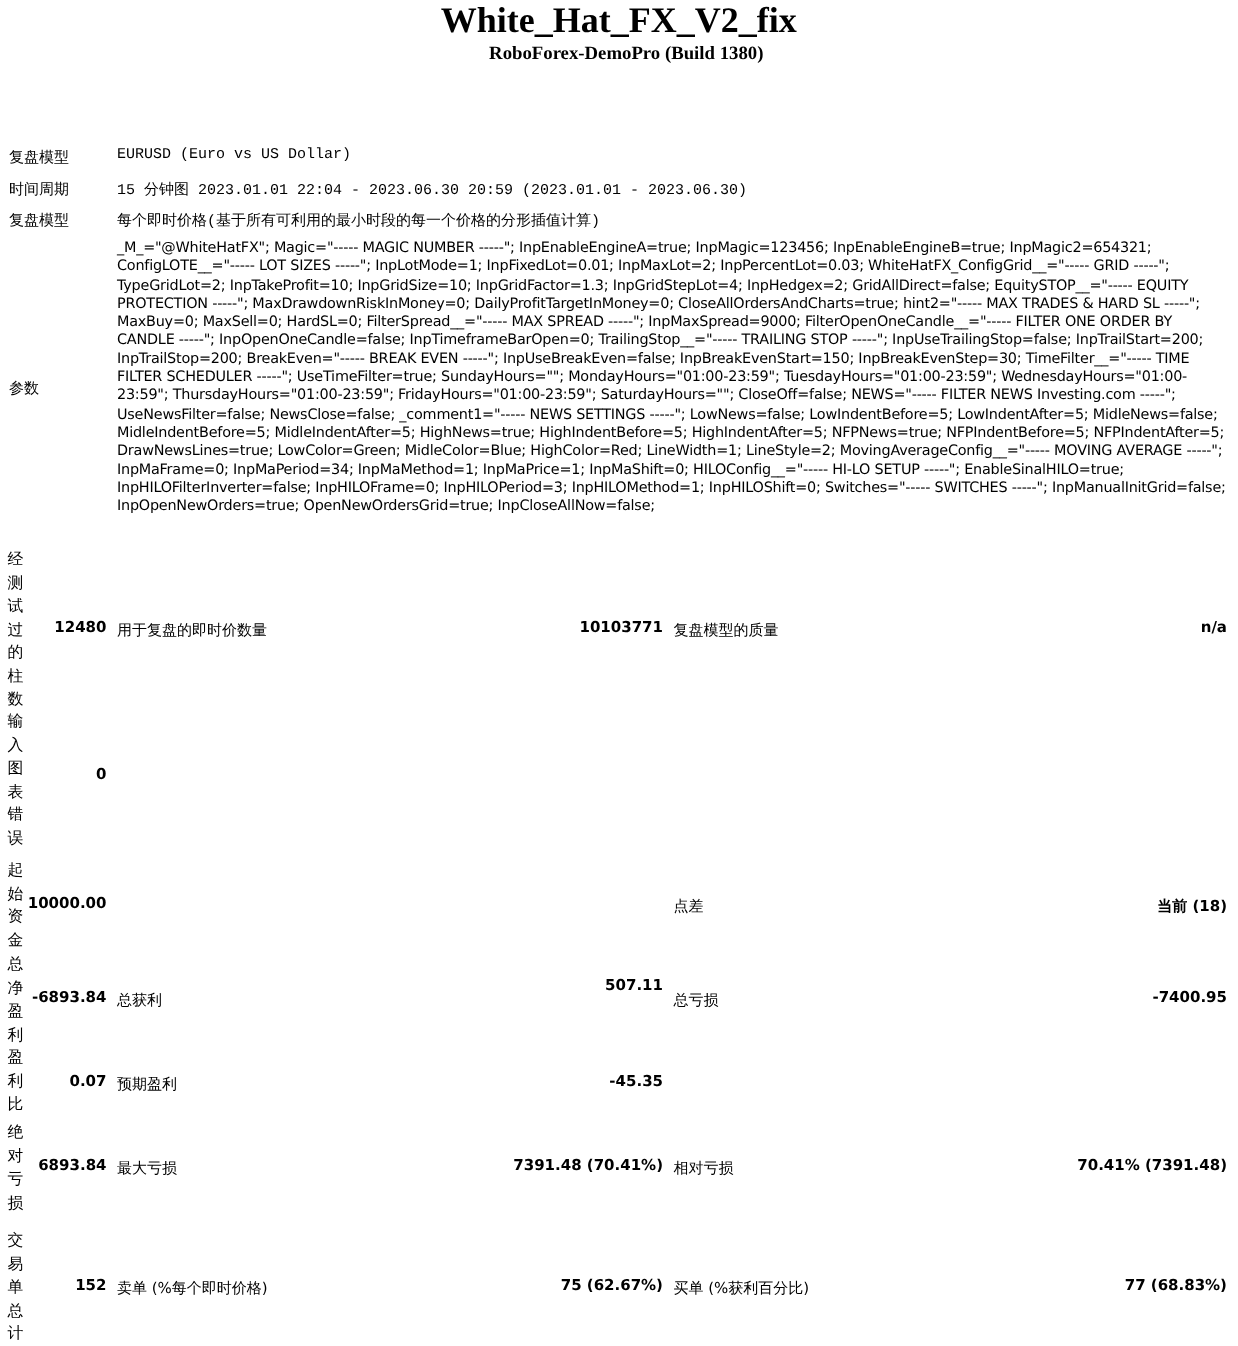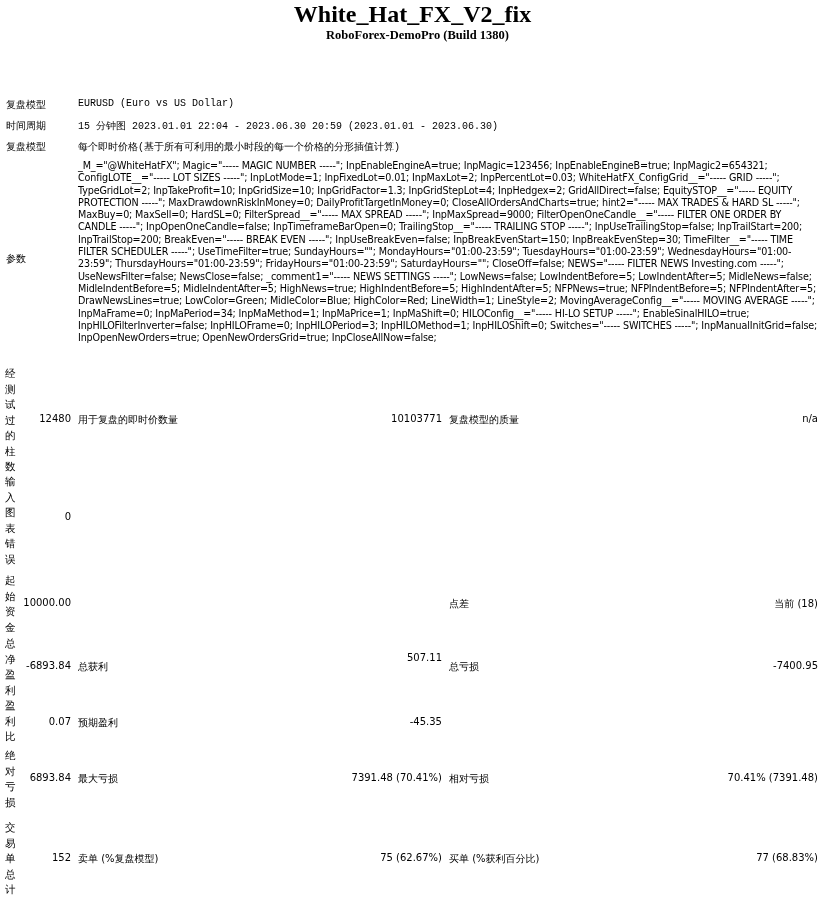--- a/index.html
+++ b/index.html
@@ -13,21 +13,21 @@
   .h2 { font-size: 24px; line-height: 24px; margin-top: 2px; }
   .h3 { font-size: 12.5px; line-height: 16px; margin-top: 1px; margin-left: 10px; }
   .lbl { position: absolute; left: 6px; }
   .val { position: absolute; left: 78px; white-space: nowrap; font-family: Liberation Mono, monospace; }
   .params {
     position: absolute; left: 78px; top: 160px; width: 742px;
     line-height: 12.3px; font-size: 9.6px; letter-spacing: -0.15px;
   }
   .params-lbl { position: absolute; left: 6px; top: 252px; }
   .vlabel { position: absolute; left: 5px; width: 12px; font-size: 10.5px; line-height: 15.5px; }
-  .num { position: absolute; text-align: center; white-space: nowrap; }
+  .num { position: absolute; text-align: center; white-space: nowrap; font-weight: bold; }
   .txt { position: absolute; white-space: nowrap; }
 </style>
 </head>
 <body>
 
 <div class="hdr">
   <div class="h2">White_Hat_FX_V2_fix</div>
   <div class="h3">RoboForex-DemoPro (Build 1380)</div>
 </div>
 
@@ -72,16 +72,16 @@
 
 <div class="vlabel" style="top:748px">绝对亏损</div>
 <div class="num" style="top:772px; right:754px">6893.84</div>
 <div class="txt" style="top:772px; left:78px">最大亏损</div>
 <div class="num" style="top:772px; right:383px">7391.48 (70.41%)</div>
 <div class="txt" style="top:772px; left:449px">相对亏损</div>
 <div class="num" style="top:772px; right:7px">70.41% (7391.48)</div>
 
 <div class="vlabel" style="top:820px">交易单总计</div>
 <div class="num" style="top:852px; right:754px">152</div>
-<div class="txt" style="top:852px; left:78px">卖单 (%复盘模型)</div>
+<div class="txt" style="top:852px; left:78px">卖单 (%每个即时价格)</div>
 <div class="num" style="top:852px; right:383px">75 (62.67%)</div>
 <div class="txt" style="top:852px; left:449px">买单 (%获利百分比)</div>
 <div class="num" style="top:852px; right:7px">77 (68.83%)</div>
 
 </body></html>

